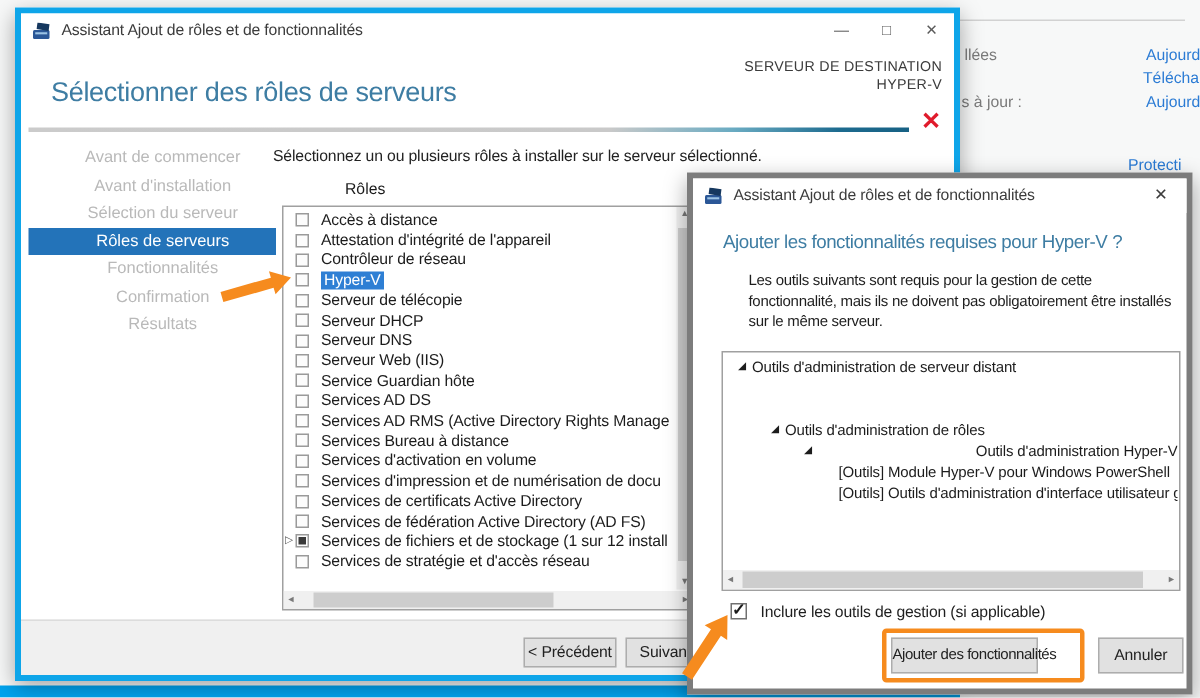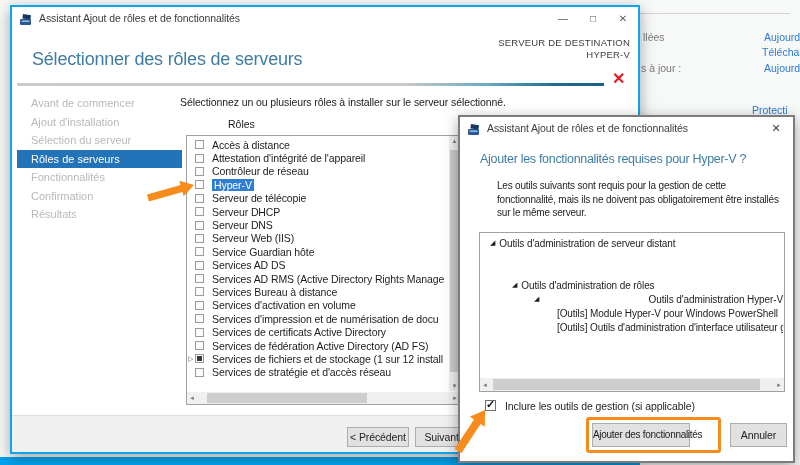--- a/index.html
+++ b/index.html
@@ -8,36 +8,36 @@
     position:relative; width:800px; height:465px; overflow:hidden;
     background:#f7f8f8; font-family:"Liberation Sans", sans-serif; color:#1e1e1e;
   }
   
   .bg-divider { position:absolute; left:640px; top:13px; width:150px; height:1px; background:#d2d2d2; }
   .bg-text { position:absolute; font-size:10.5px; color:#7a7a7a; white-space:nowrap; }
   .bg-link { position:absolute; font-size:10.5px; color:#2b7bd4; white-space:nowrap; }
   .taskbar { position:absolute; left:0; top:457px; width:640px; height:8px; background:#00a3ee; }
 
   
-  .window { position:absolute; background:#fff; border:2px solid #0ea5e9; box-shadow:0 4px 14px rgba(0,0,0,0.35); }
+  .window { position:absolute; background:#fff; border:4px solid #0ea5e9; box-shadow:0 4px 14px rgba(0,0,0,0.35); }
   .titlebar { position:absolute; left:0; top:0; right:0; height:23px; background:#fff; }
   .titlebar .w-icon { position:absolute; left:8px; top:5px; width:13px; height:12px; }
   .titlebar .w-title { position:absolute; left:27px; top:0; height:23px; line-height:23px; font-size:10.5px; letter-spacing:-0.1px; color:#3c3c3c; white-space:nowrap; }
   .w-controls { position:absolute; right:0; top:0; height:23px; display:flex; }
   .w-controls span { width:30px; height:23px; line-height:23px; text-align:center; font-size:10px; color:#5a5a5a; }
 
   
   .main-window { left:10px; top:5px; width:630px; height:449px; }
   .wiz-heading { position:absolute; left:20px; top:42px; font-size:18px; letter-spacing:-0.2px; color:#3e7da3; white-space:nowrap; }
   .dest-block { position:absolute; right:8px; top:30px; text-align:right; font-size:9.5px; line-height:12px; color:#3c3c3c; letter-spacing:0.2px; }
   .progress-line { position:absolute; left:5px; top:76px; width:587px; height:3px;
     background:linear-gradient(to right,#cbcbcb 0%,#c9c9c9 66%,#6aabc2 80%,#1d6b8f 92%,#176184 100%); }
   .red-x { position:absolute; left:600px; top:62px; font-size:16px; font-weight:bold; color:#e01b2c; }
 
-  .wiz-sidebar { position:absolute; left:5px; top:87px; width:165px; }
+  .wiz-sidebar { position:absolute; left:5px; top:87px; width:165px;text-align:center; }
   .side-item { height:18.5px; line-height:18.5px; padding-left:14px; font-size:11px; color:#b9b9b9; white-space:nowrap; }
   .side-item.selected { background:#2373b9; color:#fff; }
 
   .wiz-desc { position:absolute; left:168px; top:89px; font-size:10.5px; letter-spacing:-0.1px; color:#222; white-space:nowrap; }
   .roles-label { position:absolute; left:180px; top:111px; font-size:10.5px; color:#1a1a1a;padding-left:36px; }
 
   .rolesbox { position:absolute; left:174px; top:128px; width:275px; height:270px; border:1px solid #a0a0a0; background:#fff; overflow:hidden; }
   .roles-rows { position:absolute; left:0; top:2px; right:12px; bottom:13px; overflow:hidden; }
   .role-row { position:relative; height:13.4px; display:flex; align-items:center; padding-left:8px; font-size:10.5px; letter-spacing:-0.1px; white-space:nowrap; overflow:hidden; color:#1c1c1c; }
   .role-expander { position:absolute; left:1px; top:3px; font-size:7px; color:#555; line-height:8px; }
@@ -110,21 +110,21 @@
     <div class="wiz-heading">Sélectionner des rôles de serveurs</div>
     <div class="dest-block">
       <div>SERVEUR DE DESTINATION</div>
       <div>HYPER-V</div>
     </div>
     <div class="progress-line"></div>
     <div class="red-x">✕</div>
 
     <div class="wiz-sidebar">
       <div class="side-item">Avant de commencer</div>
-      <div class="side-item">Ajout d'installation</div>
+      <div class="side-item">Avant d'installation</div>
       <div class="side-item">Sélection du serveur</div>
       <div class="side-item selected">Rôles de serveurs</div>
       <div class="side-item">Fonctionnalités</div>
       <div class="side-item">Confirmation</div>
       <div class="side-item">Résultats</div>
     </div>
 
     <div class="wiz-desc">Sélectionnez un ou plusieurs rôles à installer sur le serveur sélectionné.</div>
     <div class="roles-label">Rôles</div>
 

